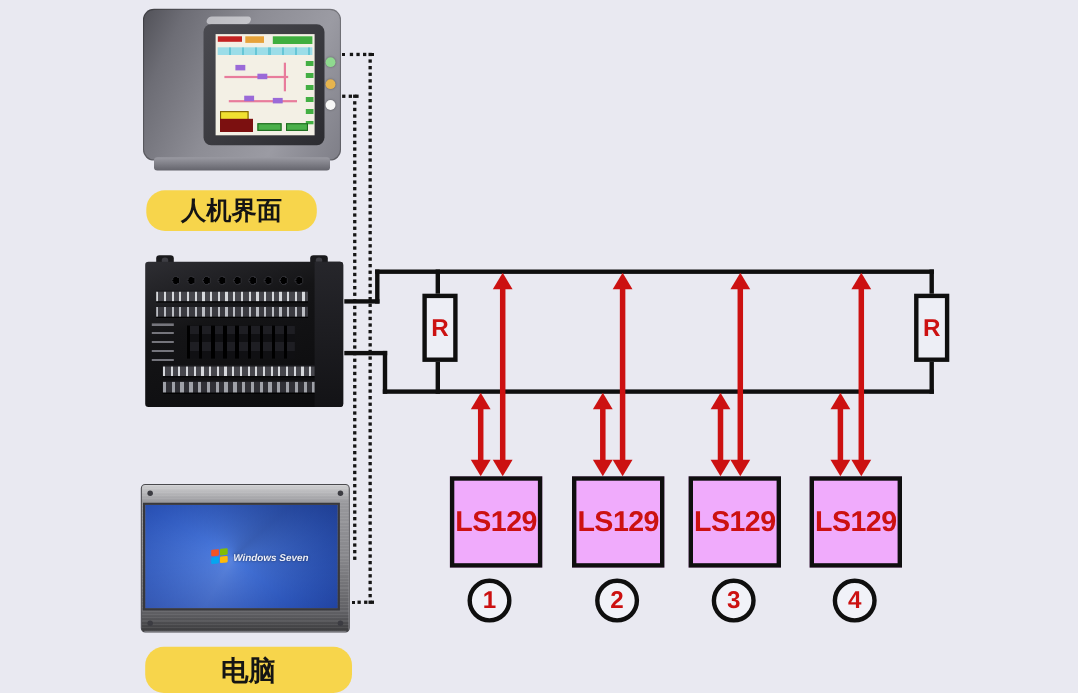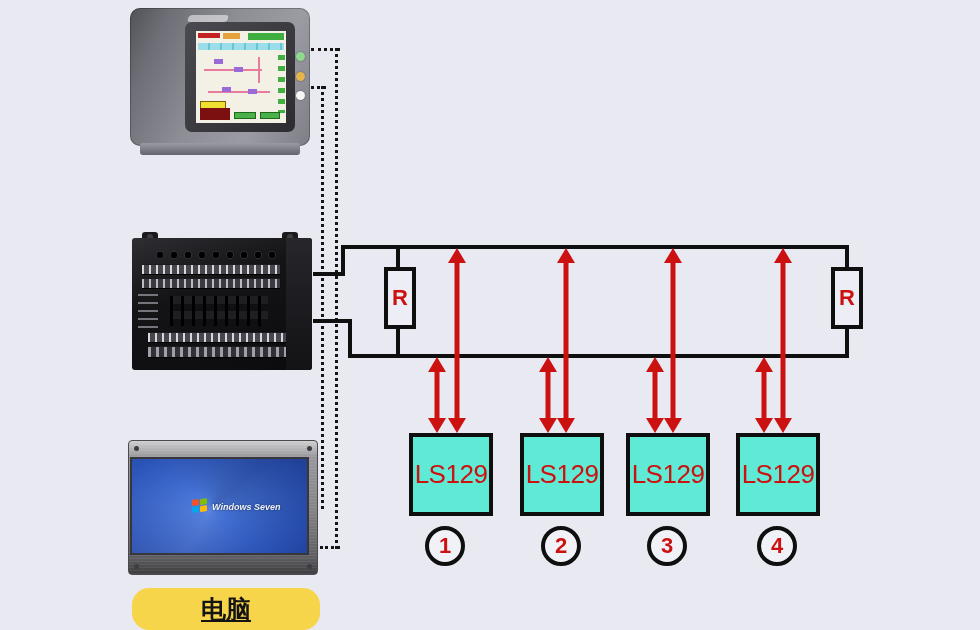--- a/index.html
+++ b/index.html
@@ -8,23 +8,23 @@
   
   .line{position:absolute;background:#0f0f0f;}
   
   .dh{position:absolute;height:0;border-top:3px dotted #151515;}
   .dv{position:absolute;width:0;border-left:3px dotted #151515;}
   
   .rbox{position:absolute;width:32px;height:62px;background:#edeef5;border:4px solid #0f0f0f;
         box-sizing:border-box;display:flex;align-items:center;justify-content:center;
         color:#cc1111;font-weight:bold;font-size:22px;}
   
-  .node-box{position:absolute;width:84px;height:83px;background:#5eead4;border:4px solid #0f0f0f;
+  .node-box{position:absolute;width:84px;height:83px;background:#f0abfc;border:4px solid #0f0f0f;
         box-sizing:border-box;display:flex;align-items:center;justify-content:center;
-        color:#cc1111;font-weight:normal;font-size:26px;letter-spacing:-0.5px;}
+        color:#cc1111;font-weight:bold;font-size:26px;letter-spacing:-0.5px;}
   .node-circle{position:absolute;width:40px;height:40px;border-radius:50%;background:#f1f2f8;
         border:4px solid #0f0f0f;box-sizing:border-box;display:flex;align-items:center;
         justify-content:center;color:#cc1111;font-weight:bold;font-size:22px;}
   
   .arrow{position:absolute;width:18px;}
   .arrow .shaft{position:absolute;left:50%;transform:translateX(-50%);top:9px;bottom:9px;width:5px;background:#cc1111;}
   .arrow::before{content:"";position:absolute;top:0;left:50%;transform:translateX(-50%);
         border-left:9px solid transparent;border-right:9px solid transparent;border-bottom:15px solid #cc1111;}
   .arrow::after{content:"";position:absolute;bottom:0;left:50%;transform:translateX(-50%);
         border-left:9px solid transparent;border-right:9px solid transparent;border-top:15px solid #cc1111;}
@@ -129,20 +129,21 @@
       <div class="hs-b4"></div>
       <div class="hs-alarm"></div>
       <div class="hs-darkred"></div>
       <div class="hs-btn1"></div>
       <div class="hs-btn2"></div>
     </div>
     <div class="hmi-led" style="top:44px;background:#8fd98f;"></div>
     <div class="hmi-led" style="top:64px;background:#e6b44e;"></div>
     <div class="hmi-led" style="top:83px;background:#f7f7f7;"></div>
   </div>
+  <div class="pill" style="left:133px;top:173px;width:155px;height:37px;font-size:23px;">人机界面</div>
 
   <div class="plc">
     <div class="plc-ear" style="left:10px;"></div>
     <div class="plc-ear" style="right:14px;"></div>
     <div class="plc-body"></div>
     <div class="plc-side"></div>
     <div class="plc-vents"></div>
     <div class="plc-ts t1"></div>
     <div class="plc-ts t2"></div>
     <div class="plc-labels"></div>
@@ -161,21 +162,21 @@
       <div class="pc-swirl"></div>
       <div class="win-logo">
         <div class="win-pane" style="left:0;top:0;background:#f35325;"></div>
         <div class="win-pane" style="left:8px;top:0;background:#81bc06;"></div>
         <div class="win-pane" style="left:0;top:7px;background:#05a6f0;"></div>
         <div class="win-pane" style="left:8px;top:7px;background:#ffba08;"></div>
       </div>
       <div class="pc-text">Windows Seven</div>
     </div>
   </div>
-  <div class="pill" style="left:132px;top:588px;width:188px;height:42px;font-size:25px;text-decoration:underline;">电脑</div>
+  <div class="pill" style="left:132px;top:588px;width:188px;height:42px;font-size:25px;">电脑</div>
 
   <div class="dh" style="left:311px;top:48px;width:29px;"></div>
   <div class="dv" style="left:335px;top:48px;height:501px;"></div>
   <div class="dh" style="left:320px;top:546px;width:20px;"></div>
   <div class="dh" style="left:311px;top:86px;width:15px;"></div>
   <div class="dv" style="left:321px;top:86px;height:423px;"></div>
 
   <div class="line" style="left:313px;top:272px;width:32px;height:4px;"></div>
   <div class="line" style="left:341px;top:245px;width:4px;height:31px;"></div>
   <div class="line" style="left:313px;top:319px;width:39px;height:4px;"></div>

